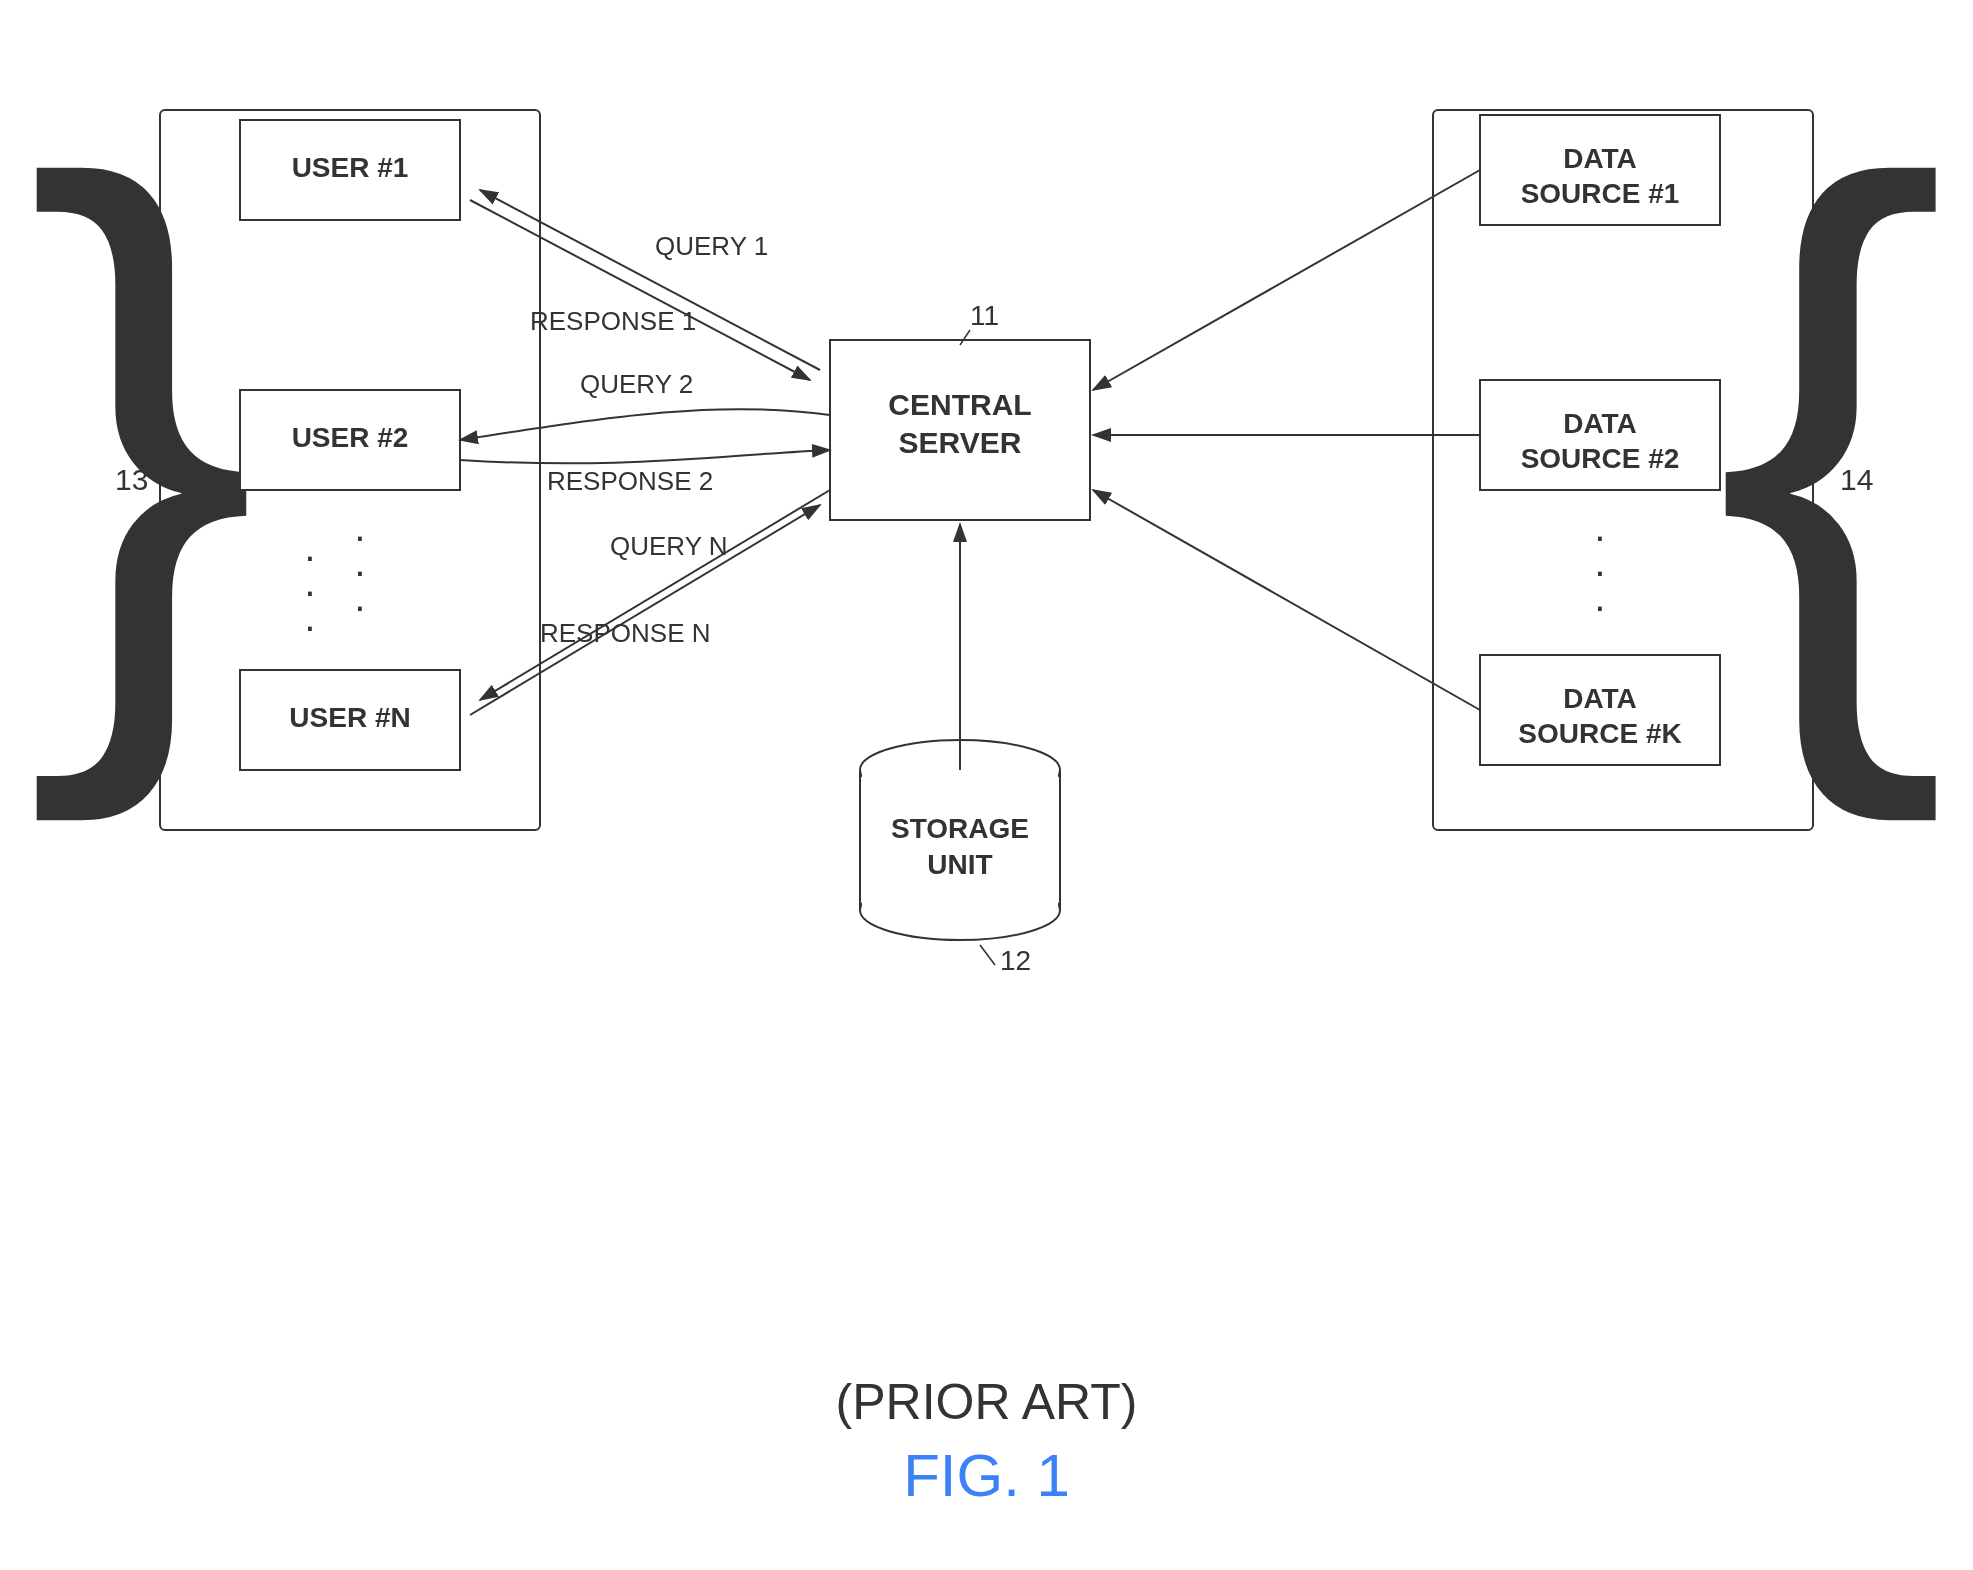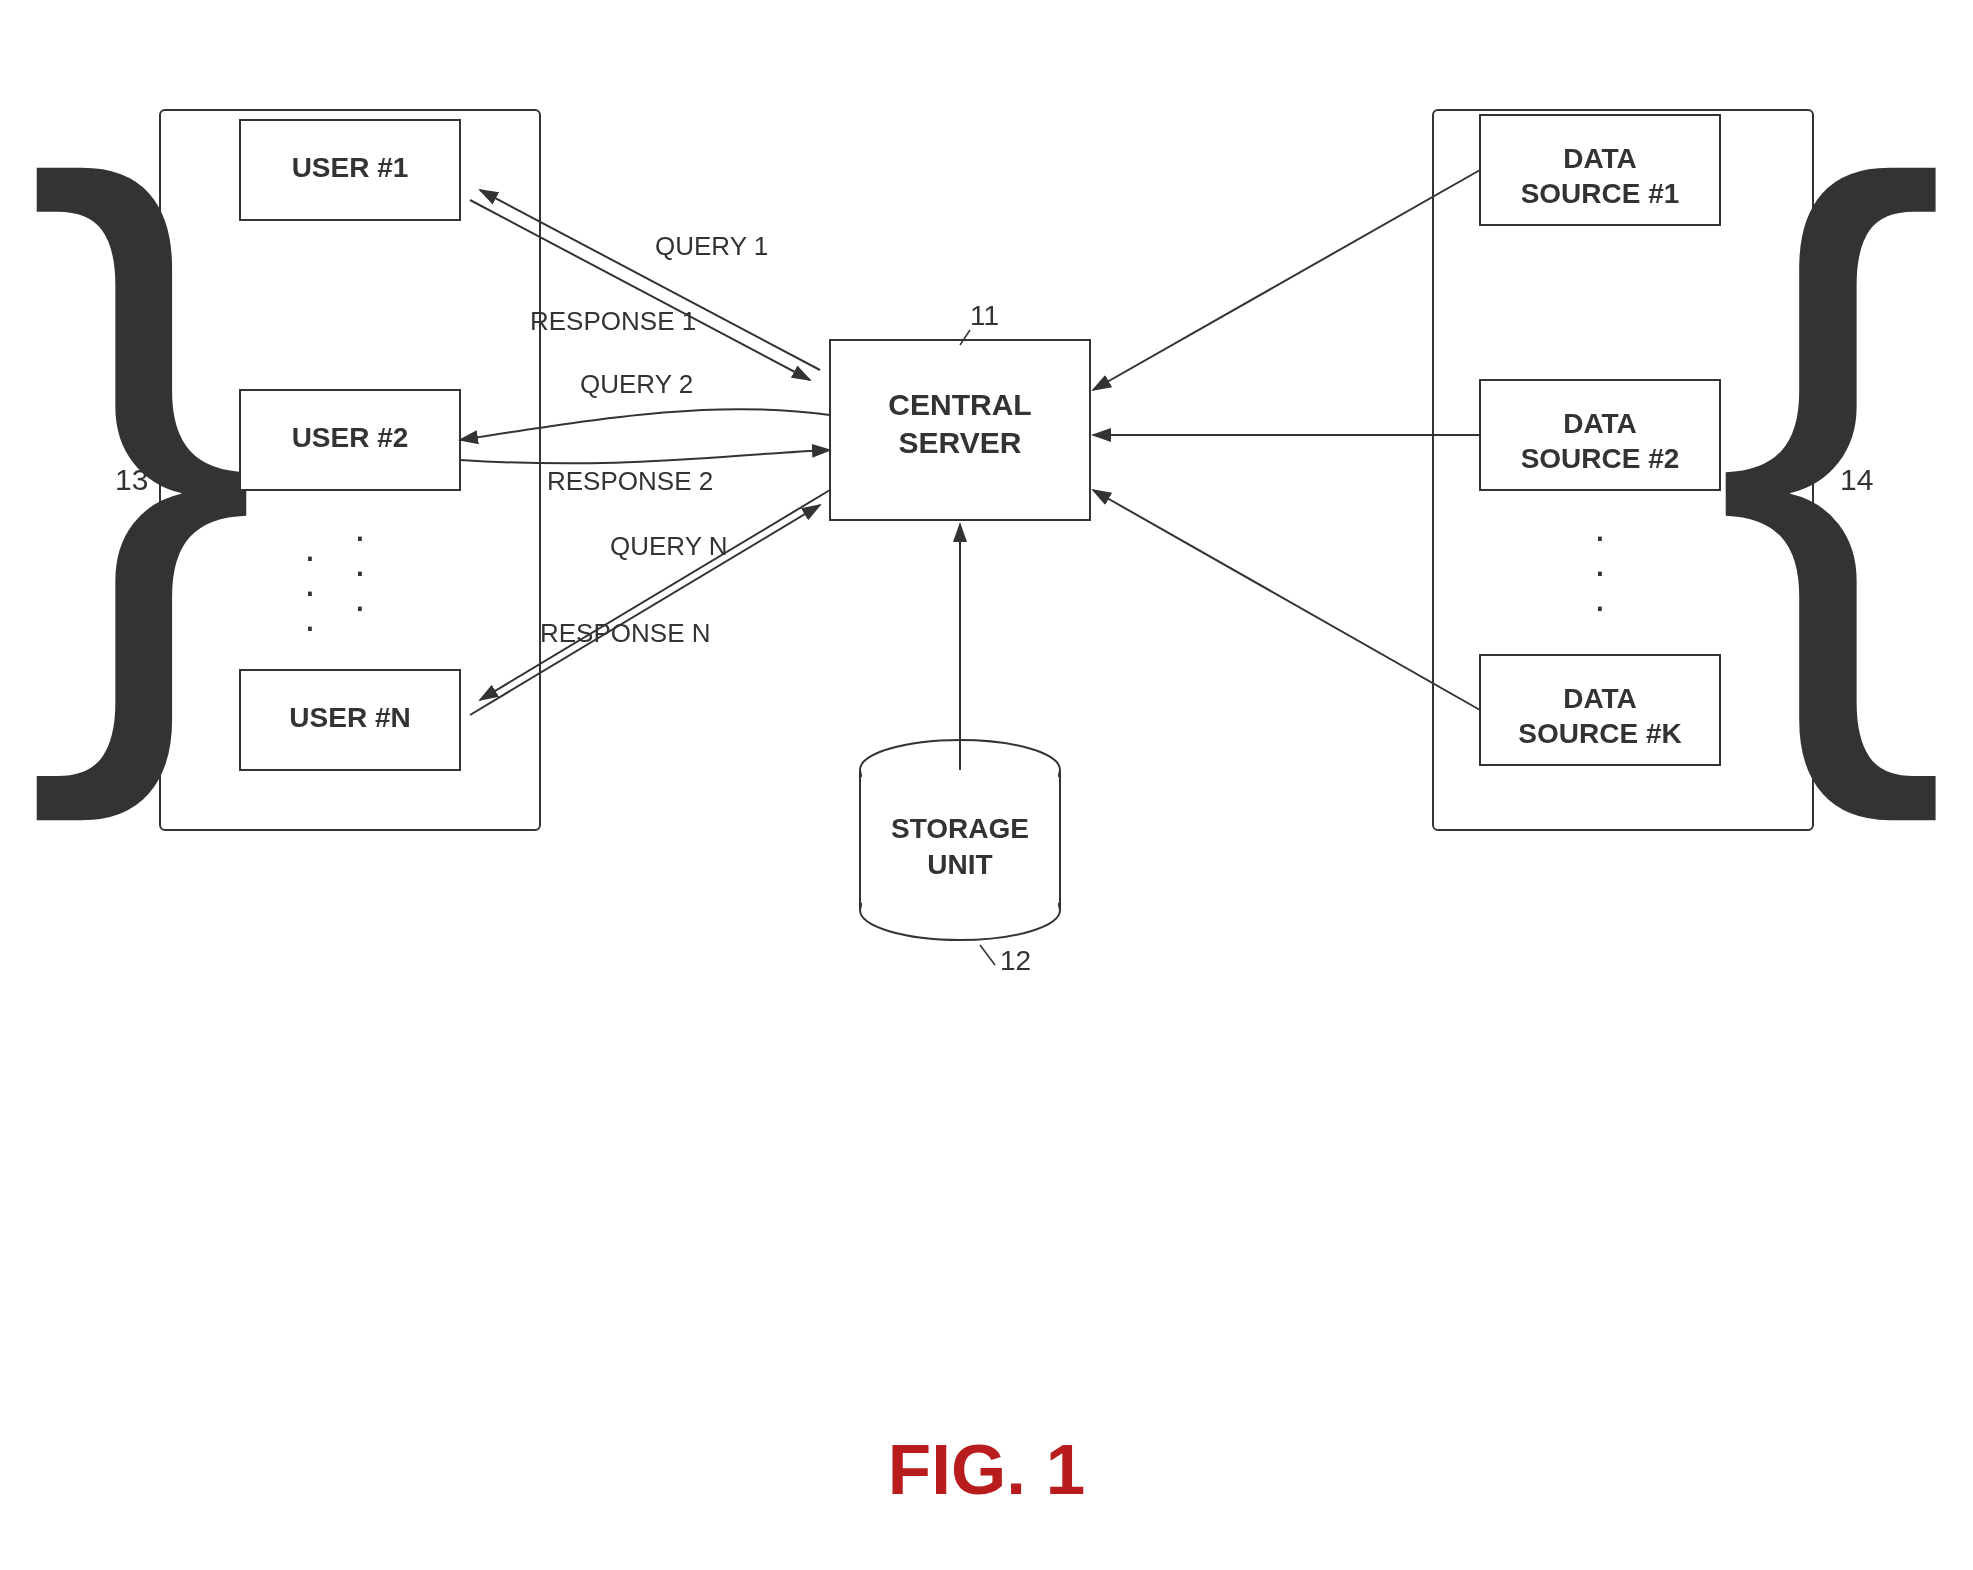--- a/index.html
+++ b/index.html
@@ -30,23 +30,23 @@
     }
 
     .prior-art {
       font-size: 50px;
       font-weight: normal;
       color: #333;
       margin-bottom: 10px;
     }
 
     .fig-label {
-      font-size: 71px;
-      font-weight: bold;
-      color: #b91c1c;
+      font-size: 60px;
+      font-weight: normal;
+      color: #3b82f6;
     }
 
     
     .arrows-svg {
       position: absolute;
       top: 0;
       left: 0;
       width: 100%;
       height: 100%;
       pointer-events: none;
@@ -167,14 +167,15 @@
 
     <text x="15" y="430" font-size="30" font-family="Arial" fill="#333">13</text>
 
     <text x="1740" y="430" font-size="30" font-family="Arial" fill="#333">14</text>
 
   </svg>
 
 </div>
 
 <div class="caption-container">
+  <div class="prior-art">(PRIOR ART)</div>
   <div class="fig-label">FIG. 1</div>
 </div>
 
 </body></html>

